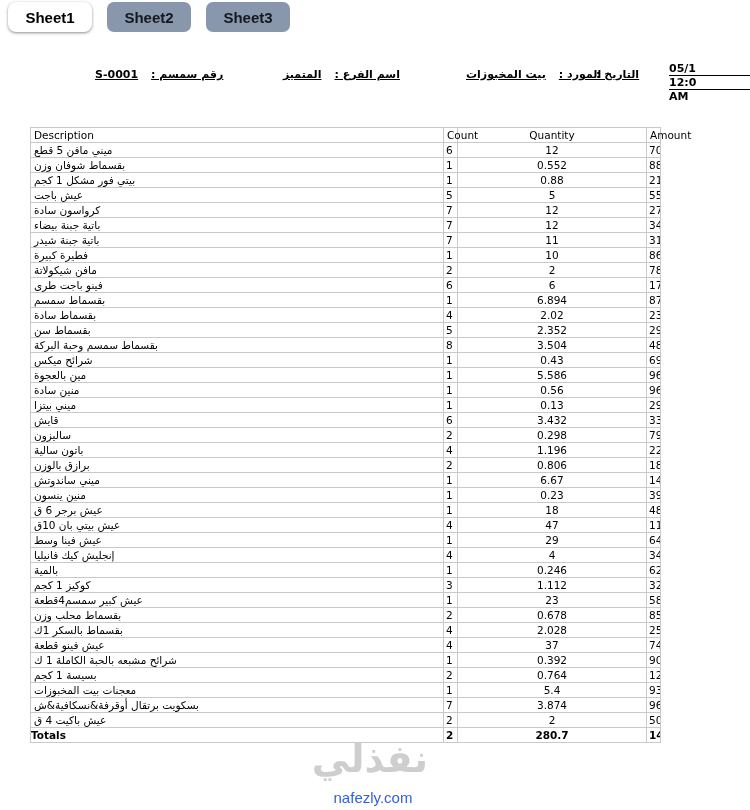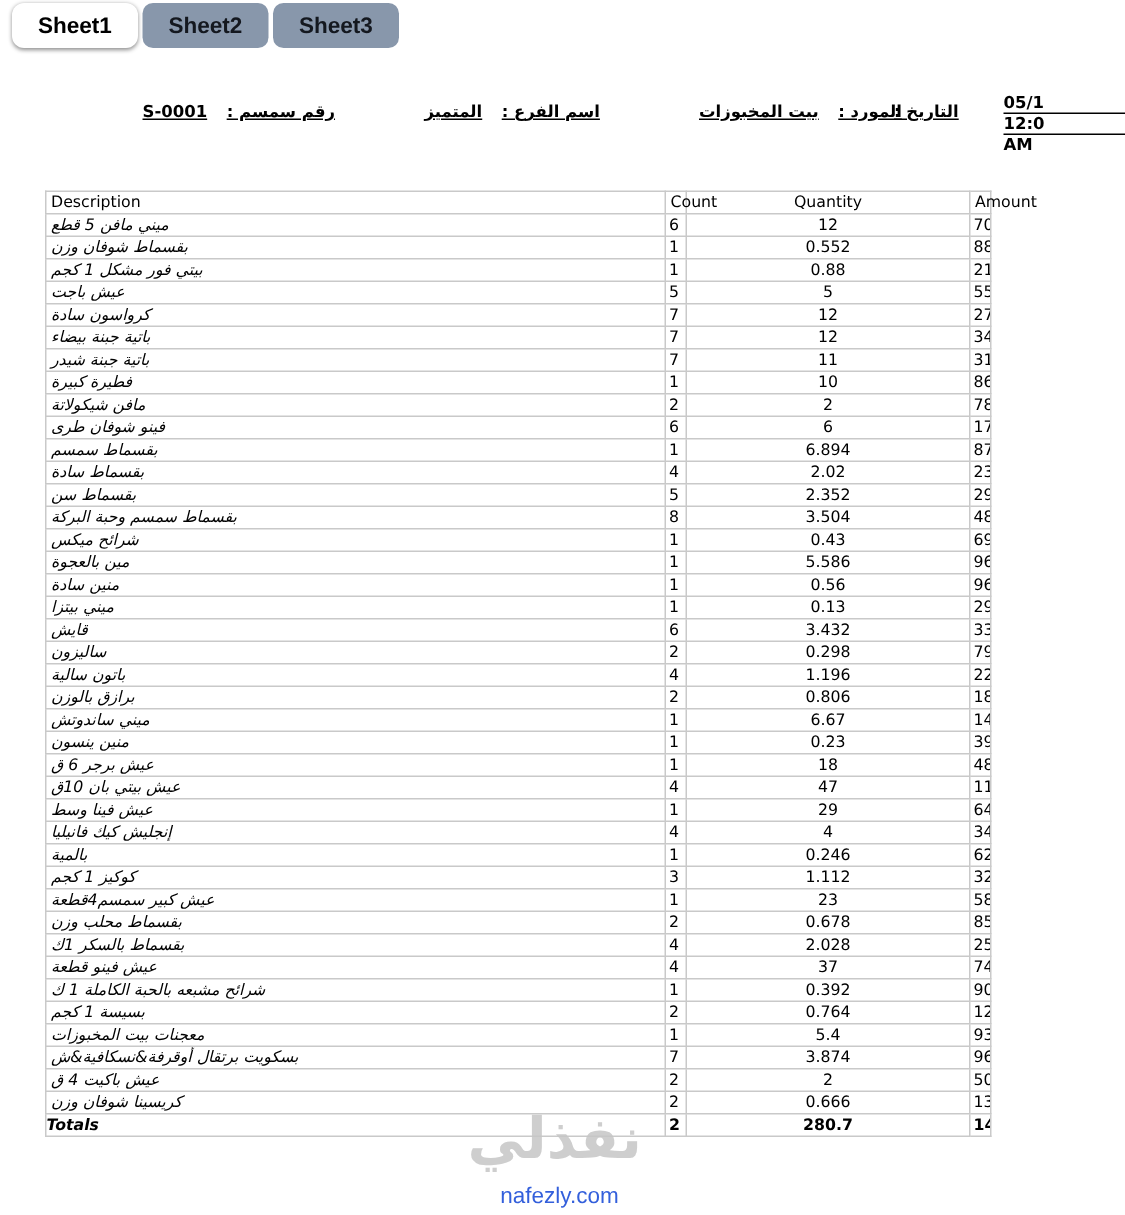--- a/index.html
+++ b/index.html
@@ -3,21 +3,21 @@
 <meta charset="utf-8">
 <style>
   * { margin:0; padding:0; box-sizing:border-box; }
   html,body { width:750px; height:810px; }
   body {
     position:relative; overflow:hidden; background:#ffffff;
     font-family:"DejaVu Sans","Liberation Sans",sans-serif;
   }
 
   
-  .tabbar { position:absolute; top:2px; left:8px; display:flex; gap:3px; }
+  .tabbar { position:absolute; top:2px; left:8px; display:flex; gap:15px; }
   .tab {
     width:84px; height:30px; display:flex; align-items:center; justify-content:center;
     font-family:"Liberation Sans",sans-serif; font-weight:bold; font-size:15px;
     border-radius:7px; color:#14181f; cursor:default;
   }
   .tab.active {
     background:#ffffff; color:#000;
     box-shadow:0 1px 3px rgba(0,0,0,.45); border-radius:8px; z-index:2;
   }
   .tab.inactive { background:#8897AB; }
@@ -37,21 +37,21 @@
   .tablewrap { position:absolute; left:30px; top:127px; }
   table { border-collapse:collapse; table-layout:fixed; width:630px; }
   col.c-desc { width:413px; } col.c-count { width:14px; }
   col.c-qty { width:189px; }  col.c-amt { width:14px; }
   th, td {
     border:1px solid #c9c9c9; height:15px; padding:0;
     font-size:10.5px; font-weight:normal; color:#000; vertical-align:middle;
   }
   th { text-align:left; white-space:nowrap; overflow:visible; padding-left:3px;margin-left:20px; }
   th.qty { text-align:center; padding-left:0; }
-  td.desc { direction:rtl; text-align:left; padding-left:3px; white-space:nowrap; overflow:hidden;font-style:italic; }
+  td.desc { direction:rtl; text-align:left; padding-left:3px; white-space:nowrap; overflow:hidden; }
   td.count, td.amt { text-align:left; padding-left:2px; white-space:nowrap; overflow:hidden; }
   td.qty { text-align:center; }
   tr.totals td { font-weight:bold; }
   tr.totals td.desc { direction:ltr; text-align:left; padding-left:0; }
 
   
   .wm-ar {
     position:absolute; left:318px; top:737px; width:110px; text-align:right;
     font-size:38px; font-weight:bold; color:#c6c6c6; opacity:.85; direction:rtl;
   }
@@ -160,21 +160,21 @@
           <td class="qty">10</td>
           <td class="amt">86</td>
         </tr>
         <tr>
           <td class="desc" dir="rtl">مافن شيكولاتة</td>
           <td class="count">2</td>
           <td class="qty">2</td>
           <td class="amt">78</td>
         </tr>
         <tr>
-          <td class="desc" dir="rtl">فينو شوفان طرى</td>
+          <td class="desc" dir="rtl">فينو باجت طرى</td>
           <td class="count">6</td>
           <td class="qty">6</td>
           <td class="amt">17</td>
         </tr>
         <tr>
           <td class="desc" dir="rtl">بقسماط سمسم</td>
           <td class="count">1</td>
           <td class="qty">6.894</td>
           <td class="amt">87</td>
         </tr>
@@ -338,26 +338,20 @@
           <td class="desc" dir="rtl">بسكويت برتقال أوقرفة&amp;نسكافية&amp;ش</td>
           <td class="count">7</td>
           <td class="qty">3.874</td>
           <td class="amt">96</td>
         </tr>
         <tr>
           <td class="desc" dir="rtl">عيش باكيت 4 ق</td>
           <td class="count">2</td>
           <td class="qty">2</td>
           <td class="amt">50</td>
-        </tr>
-        <tr>
-          <td class="desc" dir="rtl">كريسينا شوفان وزن</td>
-          <td class="count">2</td>
-          <td class="qty">0.666</td>
-          <td class="amt">13</td>
         </tr>
       </tbody>
     <tfoot>
       <tr class="totals">
         <td class="desc">Totals</td>
         <td class="count">2</td>
         <td class="qty">280.7</td>
         <td class="amt">14</td>
       </tr>
     </tfoot>

